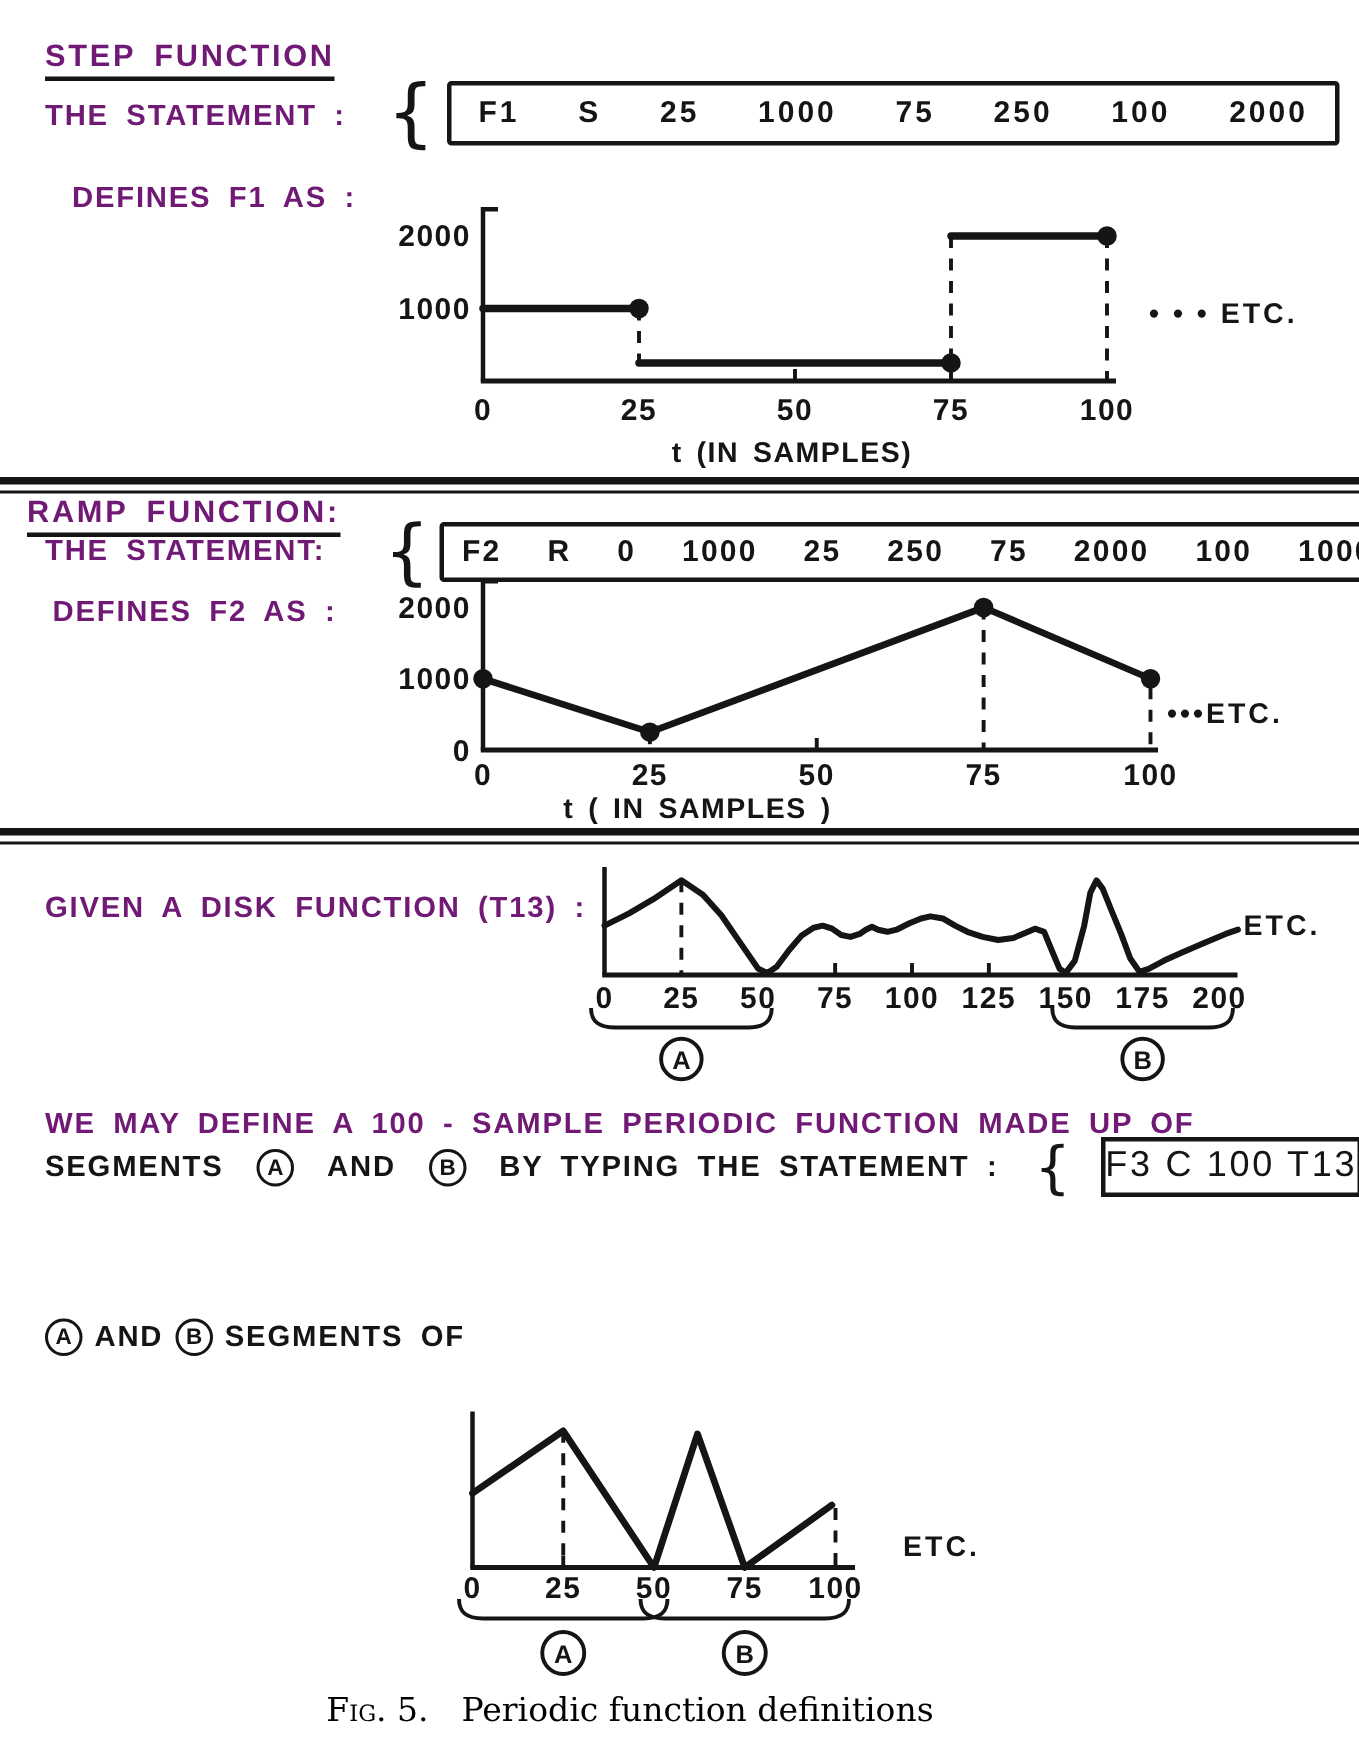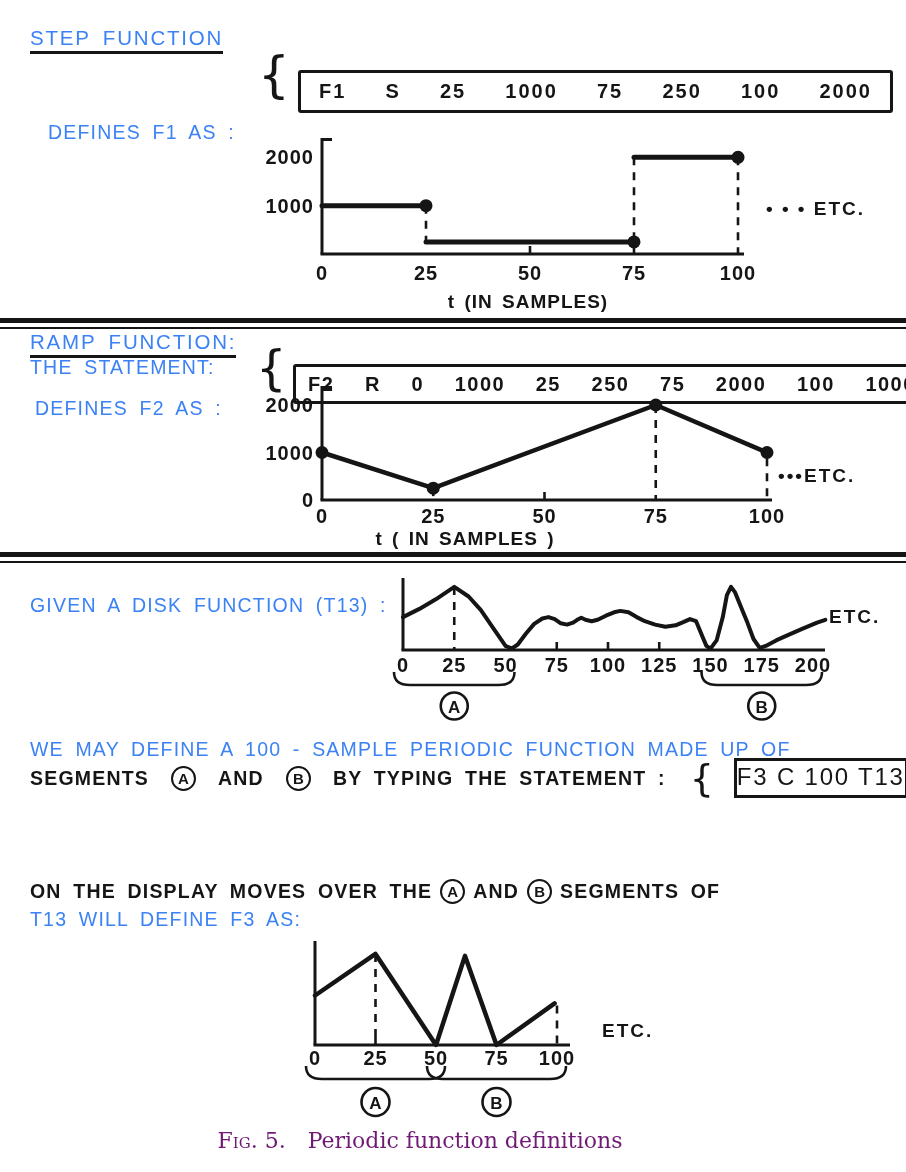--- a/index.html
+++ b/index.html
@@ -1,53 +1,54 @@
 <!DOCTYPE html>
 <html><head>
 <meta charset="utf-8">
 <style>
   html,body{margin:0;padding:0;background:#ffffff;}
   #page{position:relative;width:906px;height:1172px;background:#ffffff;overflow:hidden;
         font-family:"Liberation Sans",sans-serif;color:#151515;}
-  .t{position:absolute;font-size:19.5px;font-weight:400;letter-spacing:1.2px;word-spacing:5px;
-     white-space:nowrap;color:#3b82f6;line-height:1.15;}
+  .t{position:absolute;font-size:19.5px;font-weight:700;letter-spacing:1.2px;word-spacing:5px;
+     white-space:nowrap;color:#701a75;line-height:1.15;}
   .title{font-size:20.5px;letter-spacing:1.8px;}
   .u{border-bottom:3px solid #151515;padding-bottom:2px;}
   .brace{position:absolute;font-weight:400;color:#151515;line-height:1;
          font-family:"DejaVu Sans",sans-serif;}
   .stmt-box{position:absolute;border:3.5px solid #151515;border-radius:3px;display:flex;
             align-items:center;justify-content:space-between;font-weight:700;font-size:20px;
-            letter-spacing:2px;color:#151515;box-sizing:border-box;margin-top:16px;}
+            letter-spacing:2px;color:#151515;box-sizing:border-box;}
   .rule{position:absolute;left:0;width:906px;height:4px;border-top:5px solid #151515;
         border-bottom:2px solid #151515;}
   .chart{position:absolute;}
   .circ{display:inline-flex;align-items:center;justify-content:center;flex:0 0 auto;
         width:25px;height:25px;border:2.5px solid #151515;border-radius:50%;
         font-size:15px;font-weight:700;box-sizing:border-box;}
   .flexline{position:absolute;display:flex;align-items:center;gap:22px;}
   .flexline .t2{font-size:19.5px;font-weight:700;letter-spacing:1.2px;word-spacing:5px;white-space:nowrap;}
   .mini-box{border:3.5px solid #151515;padding:2px 0 4px;font-weight:400;font-size:24px;
             letter-spacing:1.8px;white-space:nowrap;}
   .inline-brace{font-size:38px;font-weight:400;font-family:"DejaVu Sans",sans-serif;
                 line-height:1;margin:0 -2px 0 2px;}
   .caption{position:absolute;left:0;top:1128px;width:840px;text-align:center;
-           font-family:"DejaVu Serif","Liberation Serif",serif;font-size:22px;color:#701a75;}
+           font-family:"DejaVu Serif","Liberation Serif",serif;font-size:22px;color:#000000;}
   .caption .fig{font-variant:small-caps;margin-right:22px;}
   svg text{fill:#151515;font-family:"Liberation Sans",sans-serif;font-weight:700;}
   .xtick,.ytick{font-size:20px;letter-spacing:1px;}
   .xlabel{font-size:19px;letter-spacing:1px;word-spacing:3px;}
   .etc{font-size:19px;letter-spacing:2px;}
   .circletter{font-size:17px;}
 </style>
 </head>
 <body>
 
 <div id="page">
 
   <div class="t title" style="left:30px;top:26px"><span class="u">STEP FUNCTION</span></div>
+  <div class="t" style="left:30px;top:66px">THE STATEMENT :</div>
   <div class="brace" style="left:258px;top:50px;font-size:50px">{</div>
   <div class="stmt-box" style="left:298px;top:54px;width:595px;height:43px;padding:0 18px">
     <span>F1</span>
     <span>S</span>
     <span>25</span>
     <span>1000</span>
     <span>75</span>
     <span>250</span>
     <span>100</span>
     <span>2000</span>
@@ -73,21 +74,21 @@
         <line x1="558" y1="25.33333333333333" x2="558" y2="122" stroke="#151515" stroke-width="2.6" stroke-dasharray="8 7"></line>
         <circle cx="246" cy="73.66666666666666" r="6.5" fill="#151515"></circle>
         <circle cx="454" cy="109.91666666666667" r="6.5" fill="#151515"></circle>
         <circle cx="558" cy="25.33333333333333" r="6.5" fill="#151515"></circle>
         <text x="348" y="176" text-anchor="middle" class="xlabel">t (IN SAMPLES)</text>
         <text x="586" y="83" class="etc">• • • ETC.</text>
       </svg></div>
 
   <div class="rule" style="top:318px"></div>
 
-  <div class="t title" style="left:30px;top:330px"><span class="u">RAMP FUNCTION:</span></div>
+  <div class="t title" style="left:18px;top:330px"><span class="u">RAMP FUNCTION:</span></div>
   <div class="t" style="left:30px;top:356px">THE STATEMENT:</div>
   <div class="brace" style="left:256px;top:344px;font-size:48px">{</div>
   <div class="stmt-box" style="left:293px;top:348px;width:638px;height:40px;padding:0 12px;letter-spacing:1.5px">
     <span>F2</span>
     <span>R</span>
     <span>0</span>
     <span>1000</span>
     <span>25</span>
     <span>250</span>
     <span>75</span>
@@ -155,27 +156,25 @@
     <span class="t2">SEGMENTS</span>
     <span class="circ">A</span>
     <span class="t2">AND</span>
     <span class="circ">B</span>
     <span class="t2">BY TYPING THE STATEMENT :</span>
     <span class="inline-brace">{</span>
     <span class="mini-box">F3 C 100 T13</span>
   </div>
 
   <div class="flexline" style="left:30px;top:876px;height:30px;gap:8px">
-    <span class="t2">ON THE DISPLAY MOVES OVER THE</span>
     <span class="circ">A</span>
     <span class="t2">AND</span>
     <span class="circ">B</span>
     <span class="t2">SEGMENTS OF</span>
   </div>
-  <div class="t" style="left:30px;top:908px">T13 WILL DEFINE F3 AS:</div>
 
   <div class="chart" id="chart-f3" style="left:280px;top:933px;width:420px;height:192px"><svg width="420" height="192" viewBox="0 0 420 192">
         <line x1="35" y1="8" x2="35" y2="112" stroke="#151515" stroke-width="3"></line>
         <line x1="33.5" y1="112" x2="290" y2="112" stroke="#151515" stroke-width="3.2"></line>
         <line x1="95.5" y1="104" x2="95.5" y2="112" stroke="#151515" stroke-width="2.6"></line>
         <text x="35" y="132" text-anchor="middle" class="xtick">0</text>
         <text x="95.5" y="132" text-anchor="middle" class="xtick">25</text>
         <text x="156" y="132" text-anchor="middle" class="xtick">50</text>
         <text x="216.5" y="132" text-anchor="middle" class="xtick">75</text>
         <text x="277" y="132" text-anchor="middle" class="xtick">100</text>

